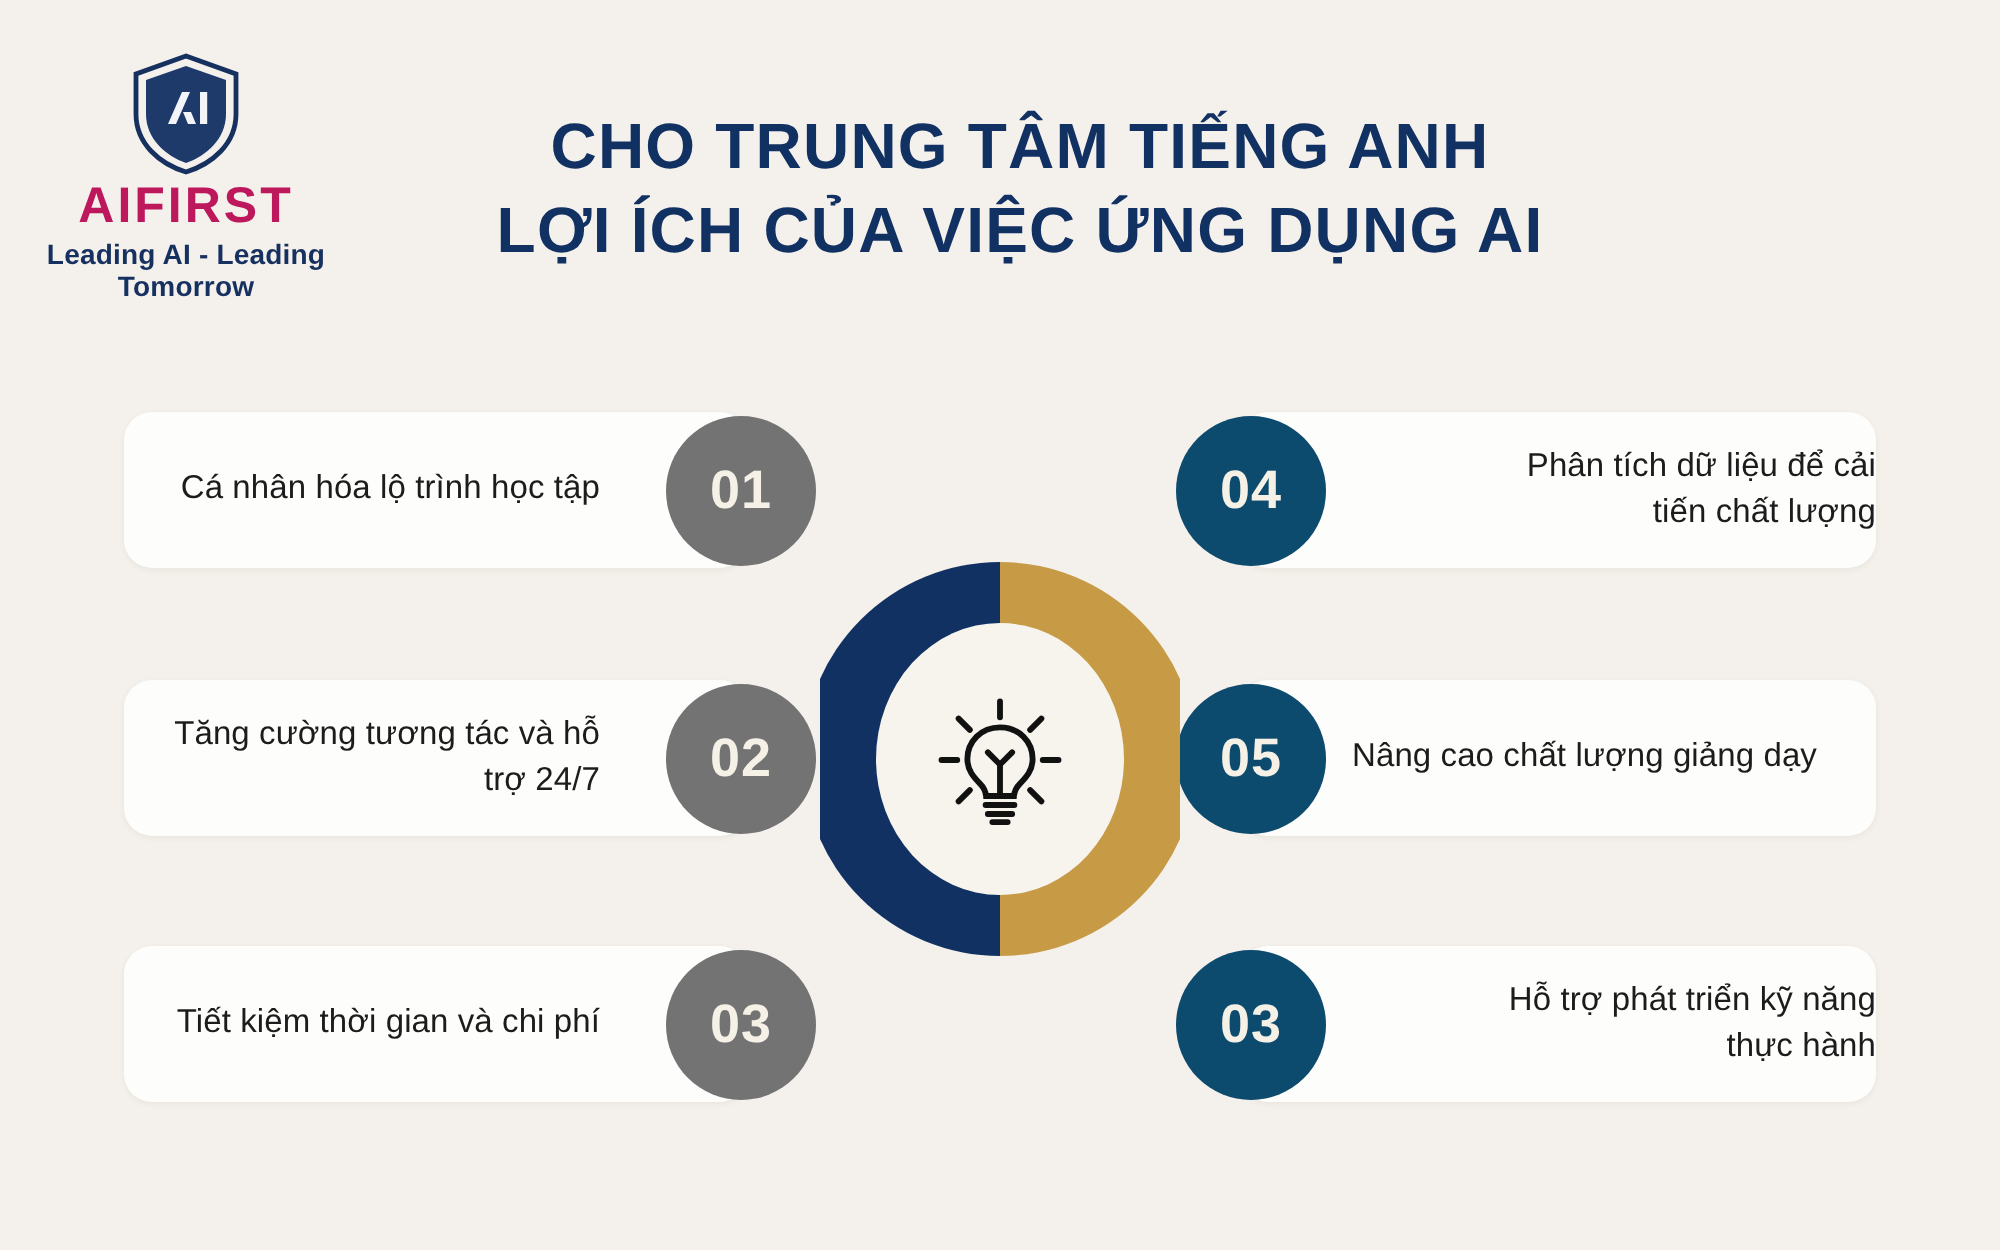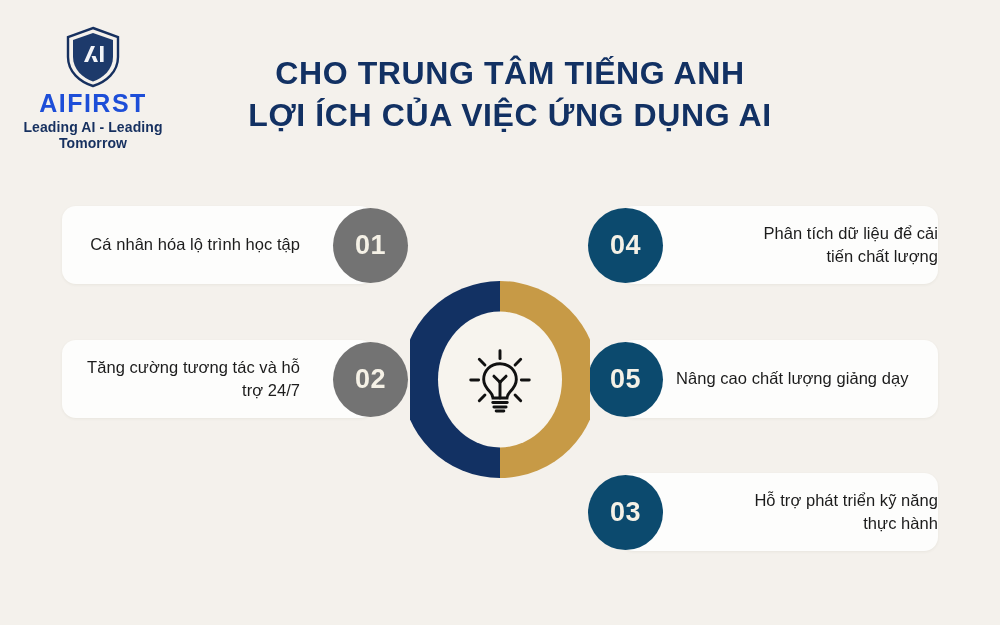--- a/index.html
+++ b/index.html
@@ -32,21 +32,21 @@
   }
   .logo-shield {
     display: block;
     margin: 0 auto;
   }
   .logo-wordmark {
     margin-top: 2px;
     font-size: 25px;
     letter-spacing: 1.5px;
     font-weight: 700;
-    color: #1d4ed8;
+    color: #be185d;
     line-height: 1.05;
     font-family: "Liberation Sans", sans-serif;
   }
   .logo-tagline {
     margin-top: 4px;
     font-size: 14px;
     font-weight: 700;
     letter-spacing: 0.1px;
     color: #16305f;
     line-height: 1.1;
@@ -163,20 +163,24 @@
     <div class="title-line">LỢI ÍCH CỦA VIỆC ỨNG DỤNG AI</div>
   </div>
 
   <div class="card card-left row1">
     <div class="card-text">Cá nhân hóa lộ trình học tập</div>
     <div class="num-circle num-navy">01</div>
   </div>
   <div class="card card-left row2">
     <div class="card-text">Tăng cường tương tác và hỗ trợ 24/7</div>
     <div class="num-circle num-navy">02</div>
+  </div>
+  <div class="card card-left row3">
+    <div class="card-text">Tiết kiệm thời gian và chi phí</div>
+    <div class="num-circle num-navy">03</div>
   </div>
 
   <div class="card card-right row1">
     <div class="num-circle num-gold">04</div>
     <div class="card-text">Phân tích dữ liệu để cải tiến chất lượng</div>
   </div>
   <div class="card card-right row2">
     <div class="num-circle num-gold">05</div>
     <div class="card-text">Nâng cao chất lượng giảng dạy</div>
   </div>

